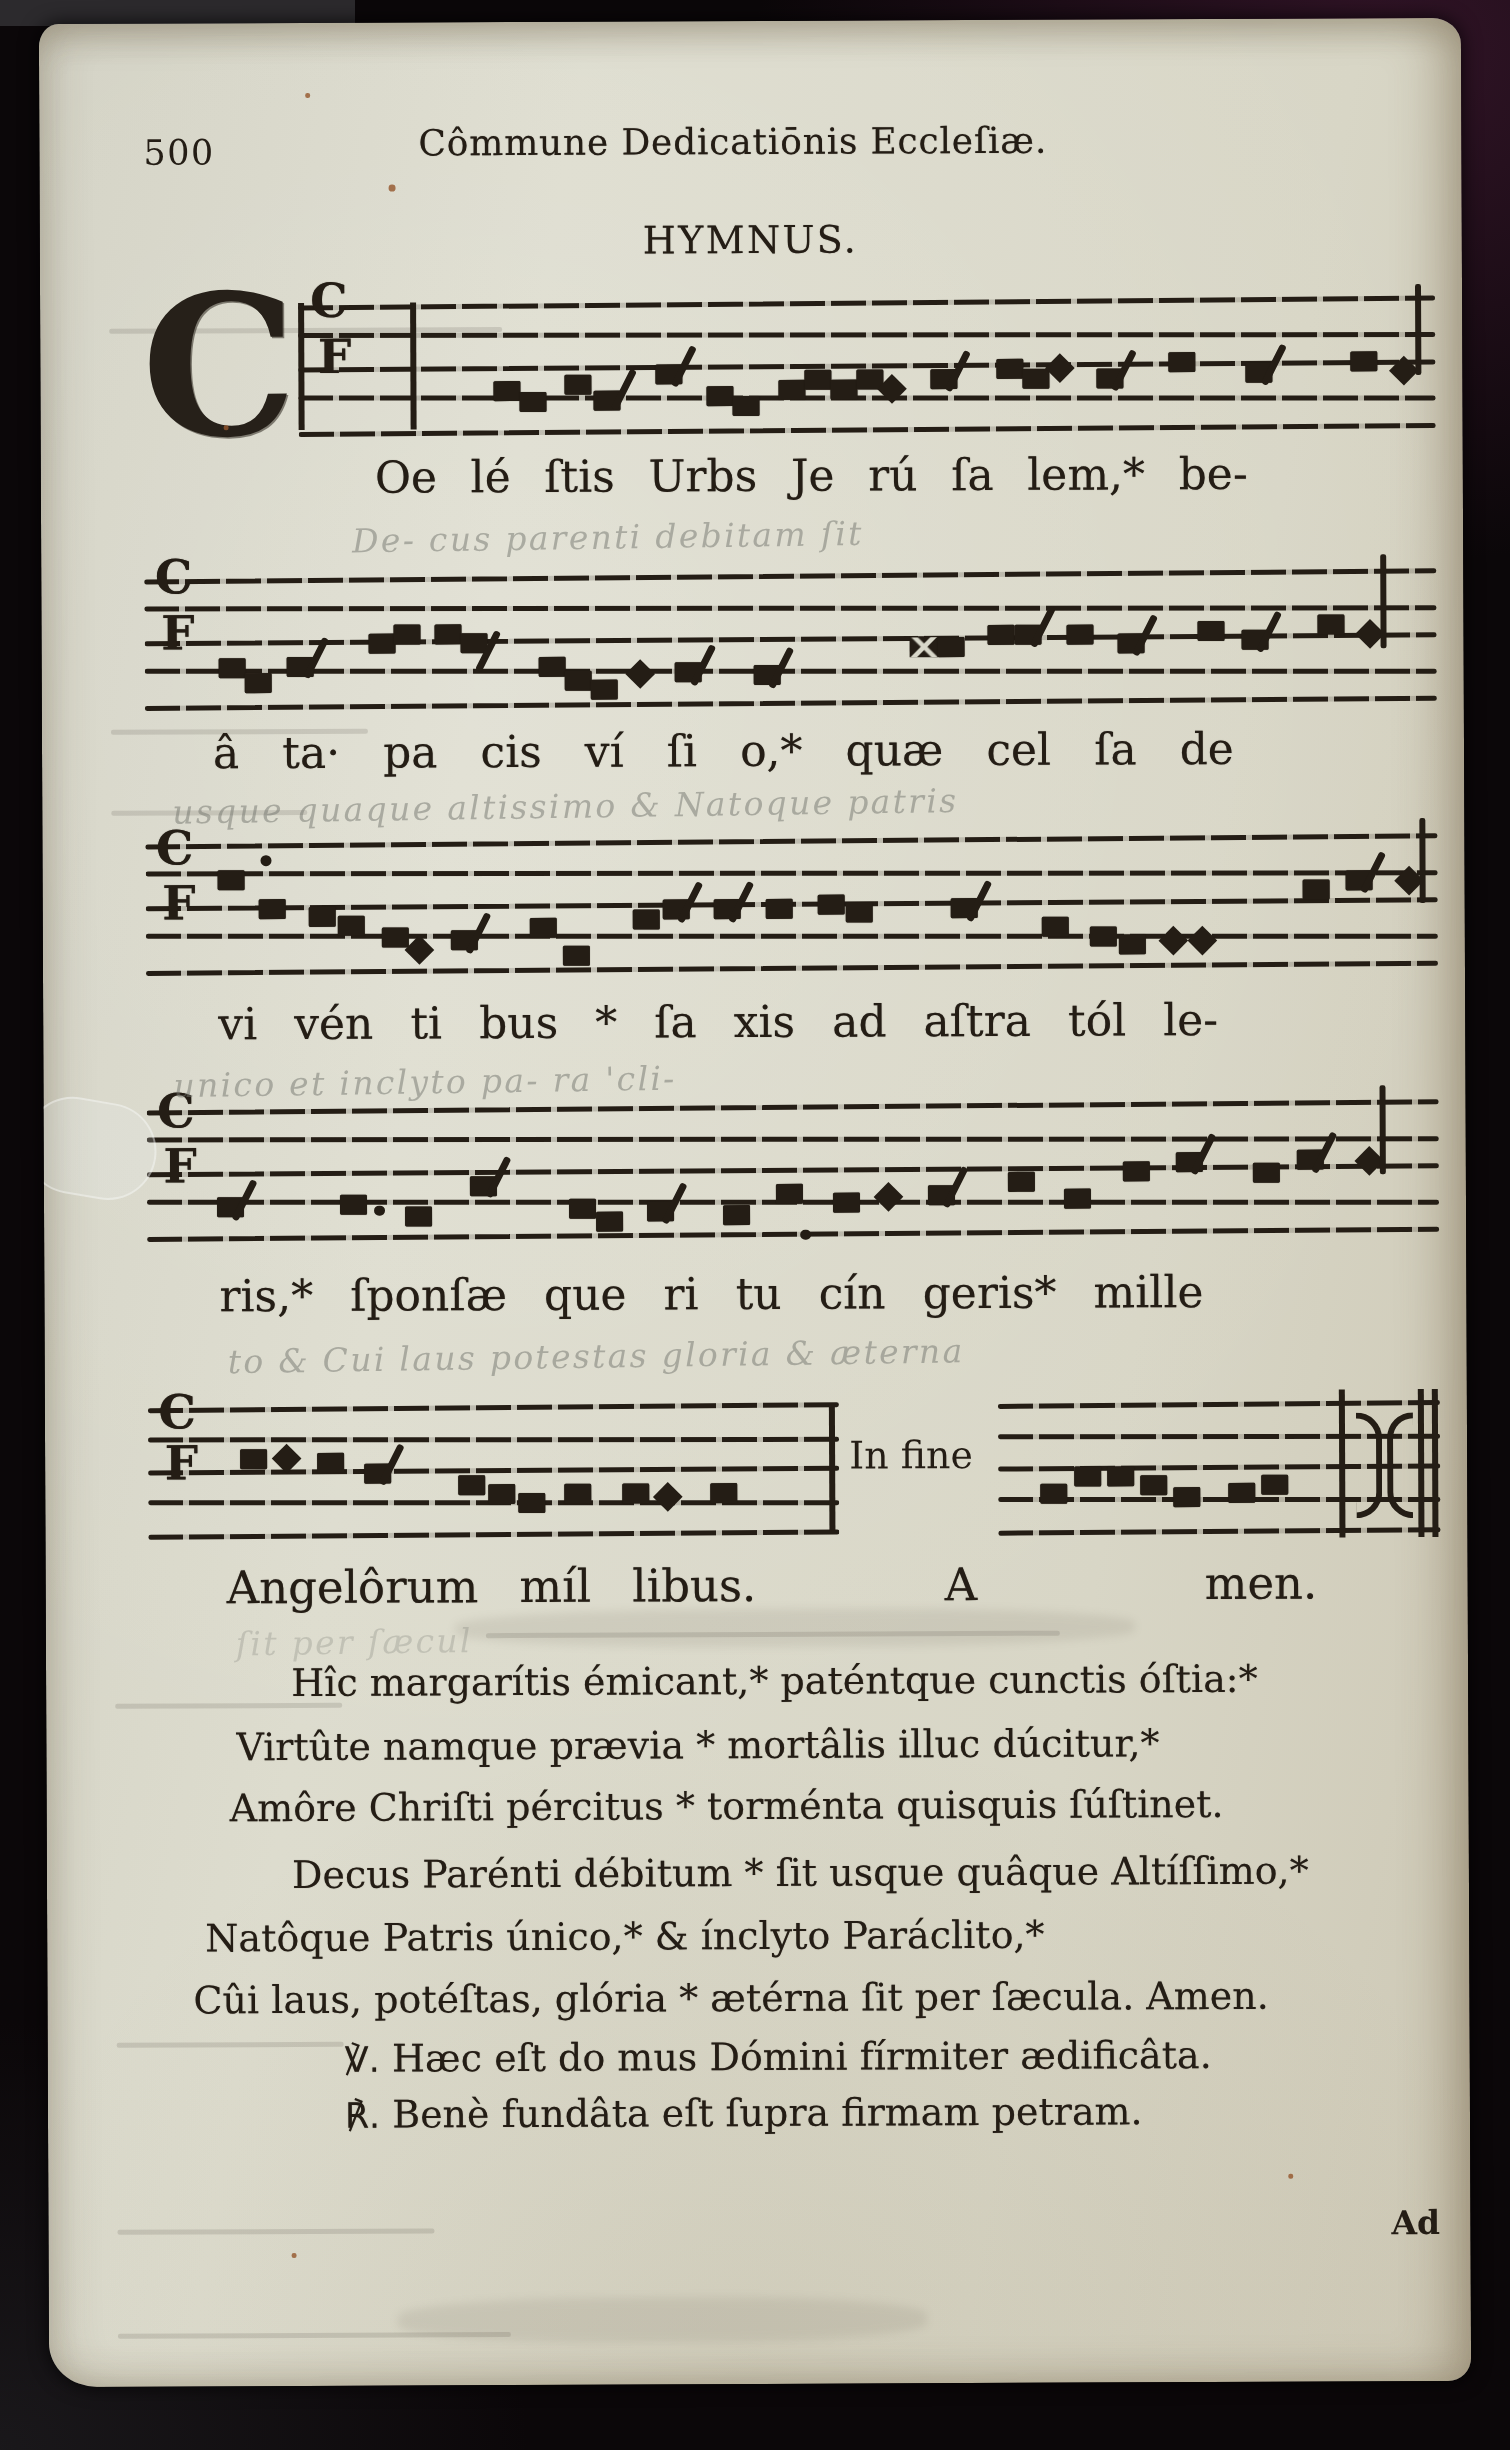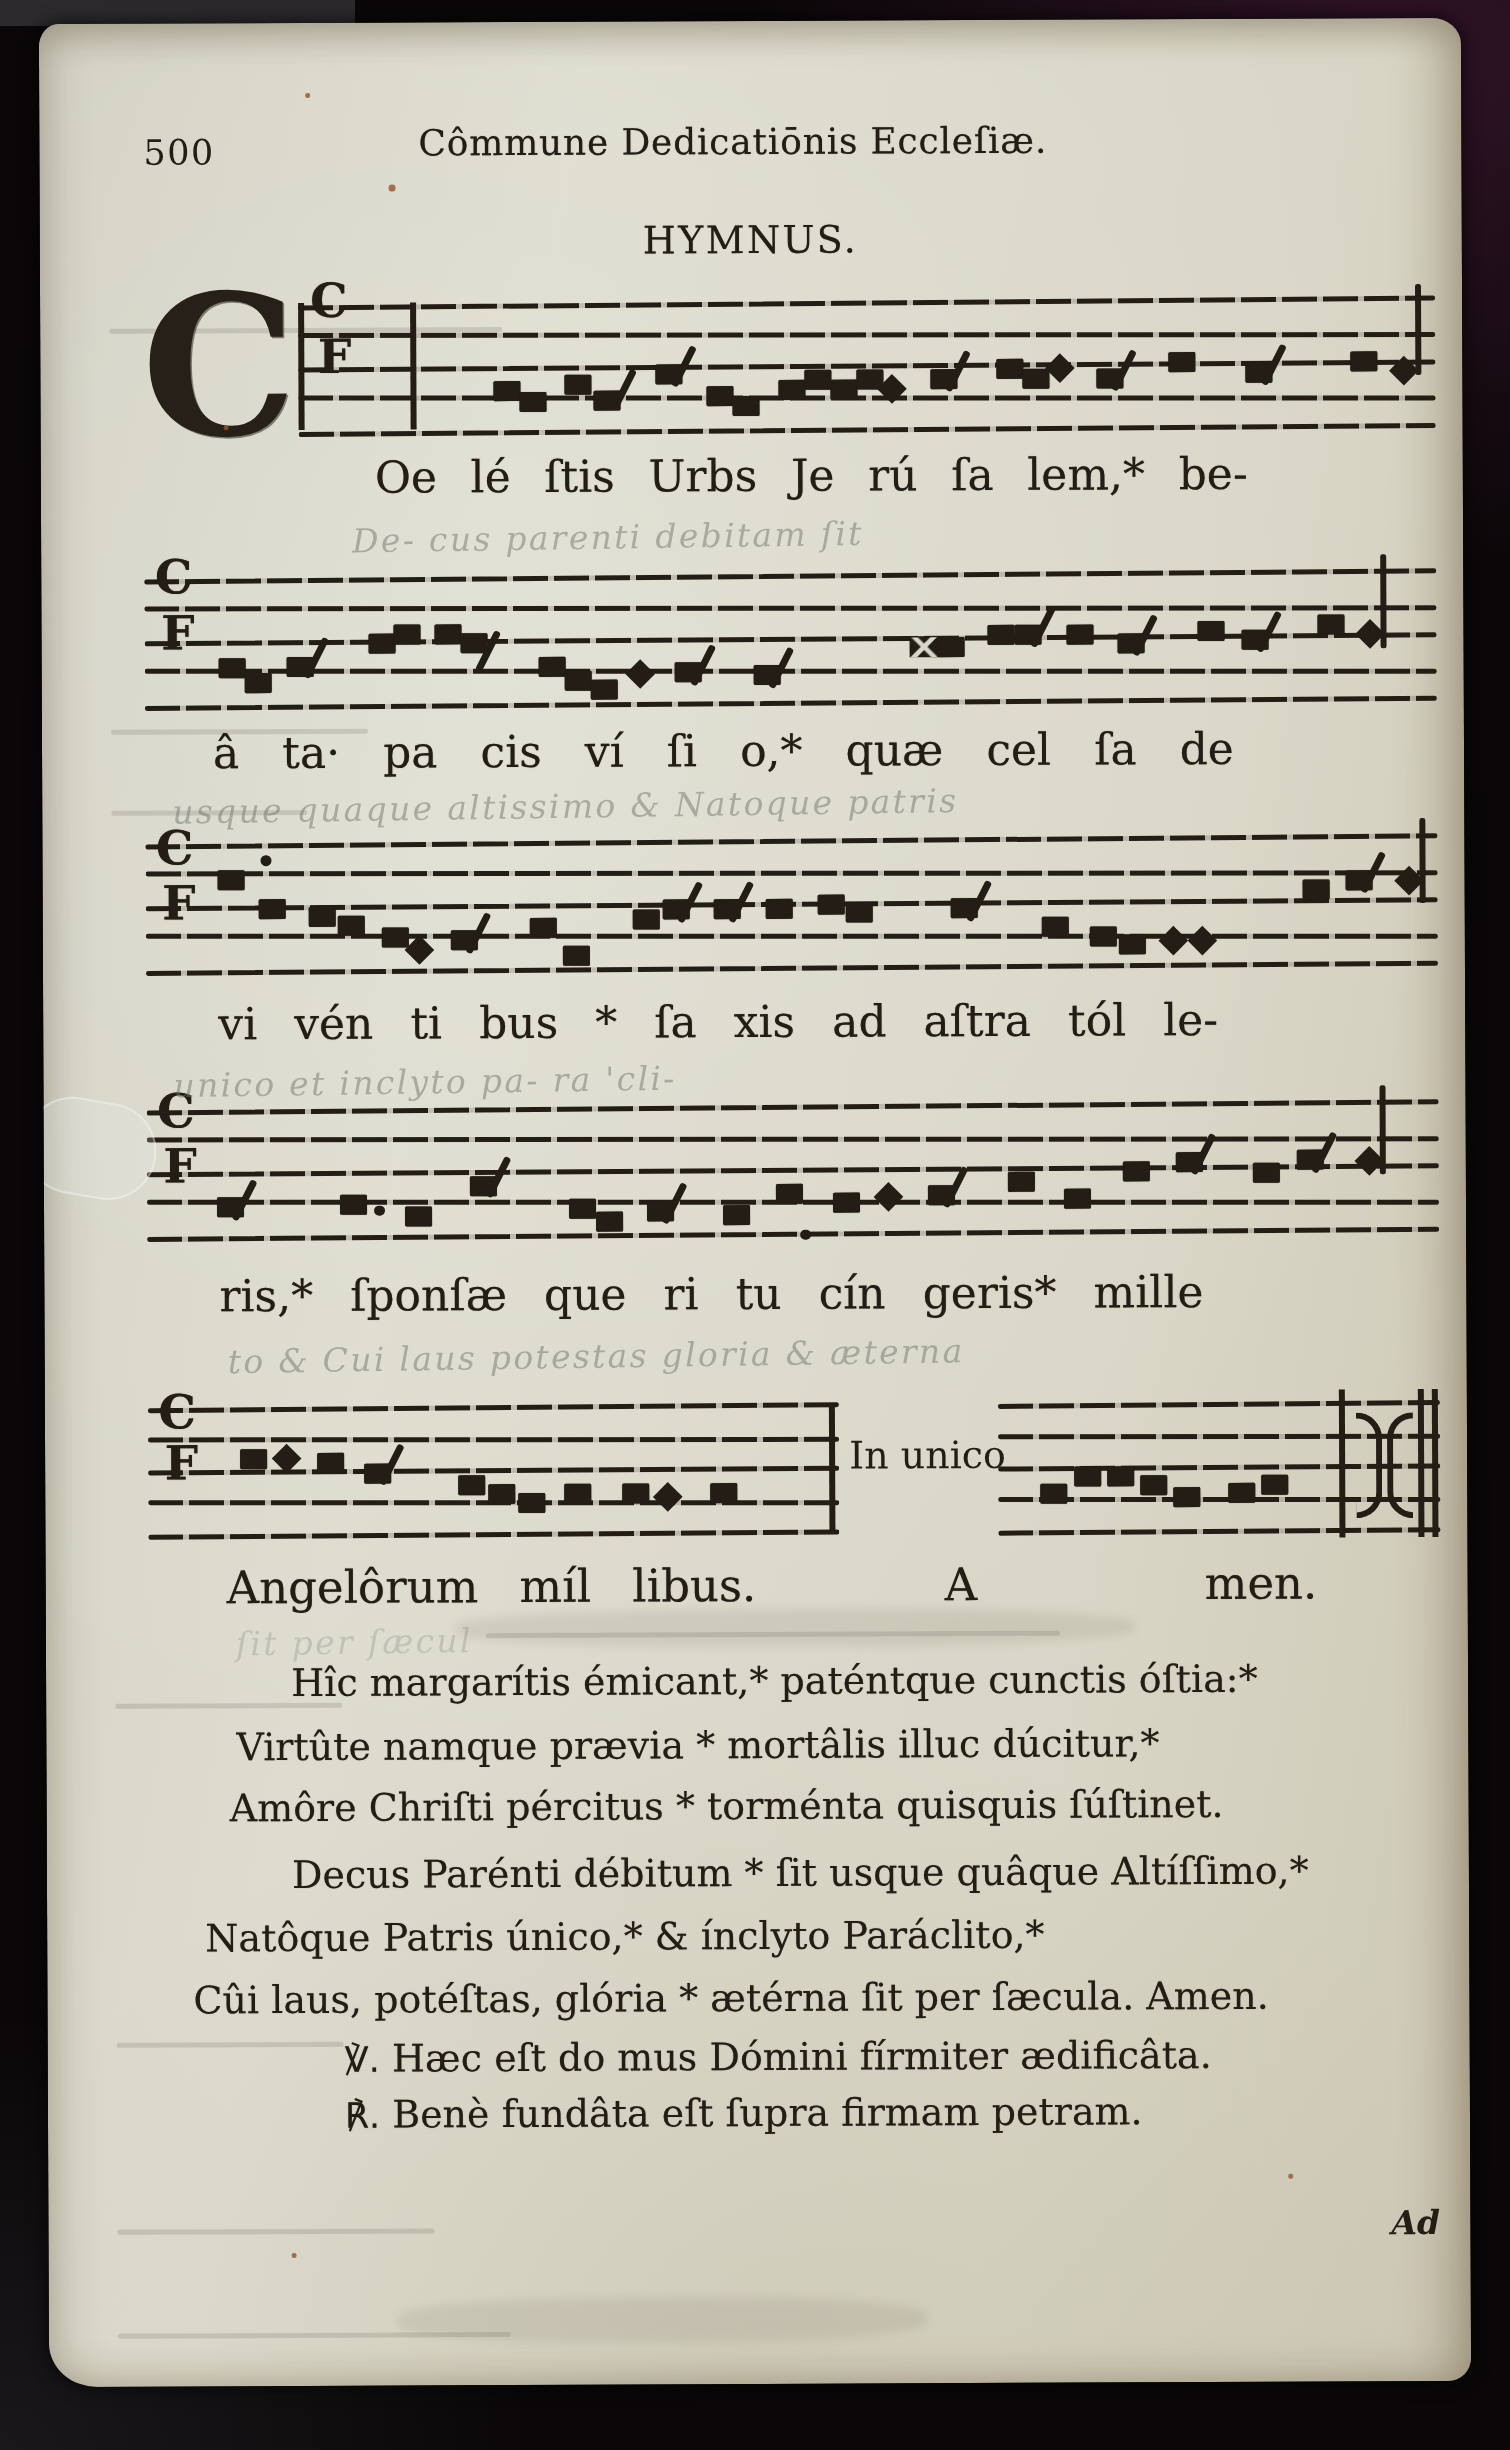--- a/index.html
+++ b/index.html
@@ -33,21 +33,21 @@
   
   .folio{position:absolute;left:148px;top:130px;font-size:35px;color:var(--ink);letter-spacing:1.5px;}
   .rhead{position:absolute;left:423px;top:121px;font-size:36px;color:var(--ink);letter-spacing:0.8px;white-space:nowrap;text-shadow:0 0 0.8px rgba(30,24,16,.6);}
   .htitle{position:absolute;left:647px;top:218px;font-size:38px;color:var(--ink);letter-spacing:2.3px;text-shadow:0 0 0.8px rgba(30,24,16,.6);text-align:right;}
   .dropcap{position:absolute;left:145px;top:266px;font-size:195px;line-height:1;font-weight:700;color:#262019;text-shadow:1.5px 1.5px 0 rgba(30,24,16,.5);}
   .lyr{position:absolute;font-size:44px;color:var(--ink);white-space:nowrap;text-shadow:0 0 0.8px rgba(30,24,16,.55);}
   .vl{position:absolute;font-size:38px;color:var(--ink);white-space:nowrap;text-shadow:0 0 0.8px rgba(30,24,16,.5);}
   .vr-sym{font-family:"DejaVu Sans","DejaVu Serif",serif;font-size:35px;}
   .hand{position:absolute;font-style:italic;font-size:33px;color:var(--pencil);opacity:.5;white-space:nowrap;letter-spacing:2.3px;transform:rotate(-.6deg);}
   .infine{position:absolute;left:848px;top:1434px;font-size:38px;color:var(--ink);white-space:nowrap;}
-  .catchword{position:absolute;left:1387px;top:2206px;font-size:33px;font-style:italic;font-weight:700;color:var(--ink);}
+  .catchword{position:absolute;left:1387px;top:2206px;font-size:33px;font-weight:700;color:var(--ink);}
   
   #music{position:absolute;inset:0;}
   .staff{position:absolute;height:133px;}
   .sline{position:absolute;left:0;right:0;height:5.3px;
     background:repeating-linear-gradient(90deg,var(--ink) 0 35px, rgba(40,32,24,.18) 35px 41px);
     border-radius:2.3px;}
   .staff .sline:nth-child(1){transform:rotate(-.25deg);}
   .staff .sline:nth-child(2){transform:rotate(.2deg);}
   .staff .sline:nth-child(3){transform:rotate(-.15deg);}
   .staff .sline:nth-child(4){transform:rotate(.25deg);}
@@ -294,21 +294,21 @@
             <div class="note note-p" style="left: 263px; top: 83px;"></div>
             <div class="note note-b" style="left: 341px; top: -12px; height: 148px;"></div>
             <div class="note note-c" style="left: 358px; top: 10.6px;">
               <div class="arc-l"></div>
               <div class="arc-r"></div>
             </div>
             <div class="note note-b" style="left: 420px; top: -12px; height: 148px;"></div>
             <div class="note note-b" style="left: 434px; top: -12px; height: 148px;"></div>
           </div>
         </div>
-      <div class="infine">In unico</div>
+      <div class="infine">In fine</div>
 
       <div class="lyr" style="left:378px;top:450px;word-spacing:19.6px;">Oe lé ſtis Urbs Je rú ſa lem,* be-</div>
       <div class="lyr" style="left:215px;top:725px;word-spacing:29px;">â ta· pa cis ví ſi o,* quæ cel ſa de</div>
       <div class="lyr" style="left:219px;top:996px;word-spacing:23px;">vi vén ti bus * ſa xis ad aſtra tól le-</div>
       <div class="lyr" style="left:219px;top:1268px;word-spacing:23px;">ris,* ſponſæ que ri tu cín geris* mille</div>
       <div class="lyr" style="left:225px;top:1559px;word-spacing:27px;font-size:45px;">Angelôrum míl   libus.</div>
       <div class="lyr" style="left:943px;top:1559px;font-size:45px;">A</div>
       <div class="lyr" style="left:1203px;top:1559px;font-size:45px;">men.</div>
 
       <div class="hand" style="left:355px;top:517px;">De- cus   parenti debitam  ſit</div>

